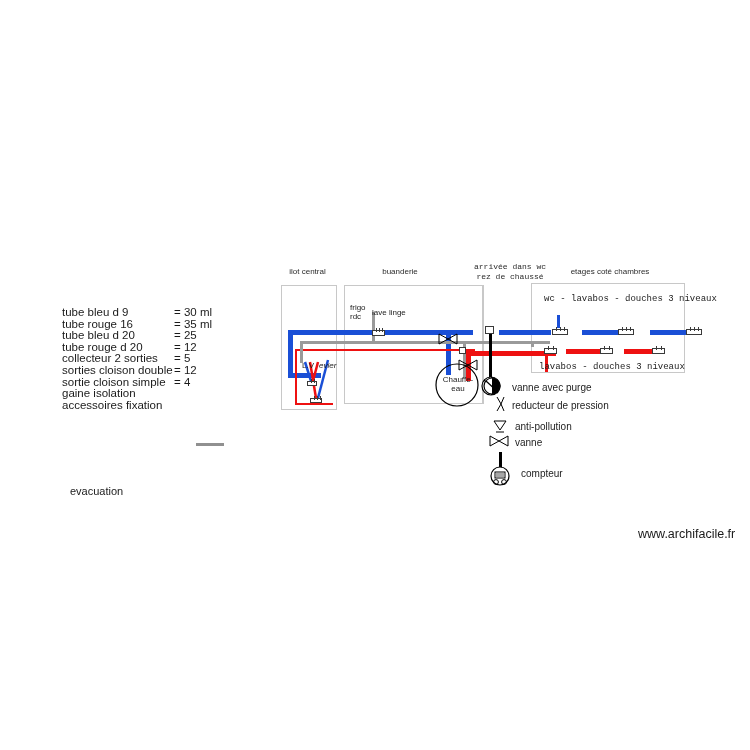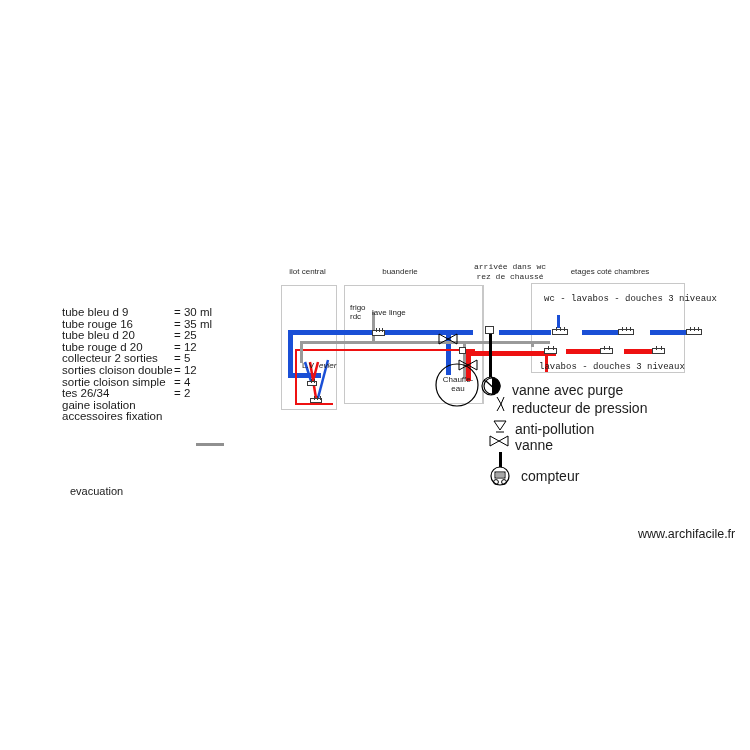--- a/index.html
+++ b/index.html
@@ -102,21 +102,21 @@
     white-space: pre-line;
   }
   .room-caption {
     font-size: 9px;
     color: #1c1c1c;
     font-family: Liberation Mono, monospace;
   }
 
   
   .sym-label {
-    font-size: 14px;
+    font-size: 10px;
     color: #1c1c1c;
   }
 
   #footer {
     left: 638px;
     top: 527px;
     font-size: 12.5px;
     color: #1a1a1a;
   }
   svg { overflow: visible; }
@@ -127,21 +127,20 @@
 <div id="canvas">
 
   <div class="abs" id="materials">
     <div class="row"><span class="name">tube bleu d 9</span><span class="val">= 30 ml</span></div>
     <div class="row"><span class="name">tube rouge 16</span><span class="val">= 35 ml</span></div>
     <div class="row"><span class="name">tube bleu d 20</span><span class="val">= 25</span></div>
     <div class="row"><span class="name">tube rouge d 20</span><span class="val">= 12</span></div>
     <div class="row"><span class="name">collecteur 2 sorties</span><span class="val">= 5</span></div>
     <div class="row"><span class="name">sorties cloison double</span><span class="val">= 12</span></div>
     <div class="row"><span class="name">sortie cloison simple</span><span class="val">= 4</span></div>
-    <div class="row"><span class="name">tes 26/34</span><span class="val">= 2</span></div>
     <div class="row"><span class="name">gaine isolation</span><span class="val"></span></div>
     <div class="row"><span class="name">accessoires fixation</span><span class="val"></span></div>
   </div>
 
   <div class="abs" id="evac-row">evacuation</div>
   <div class="abs" id="evac-bar"></div>
 
   <div class="abs room-title" style="left:275px; top:267px; width:65px;">ilot central</div>
   <div class="abs room-title" style="left:355px; top:267px; width:90px;">buanderie</div>
   <div class="abs room-title" style="left:470px; top:262px; width:80px;font-family:Liberation Mono, monospace;">arrivée dans wc

